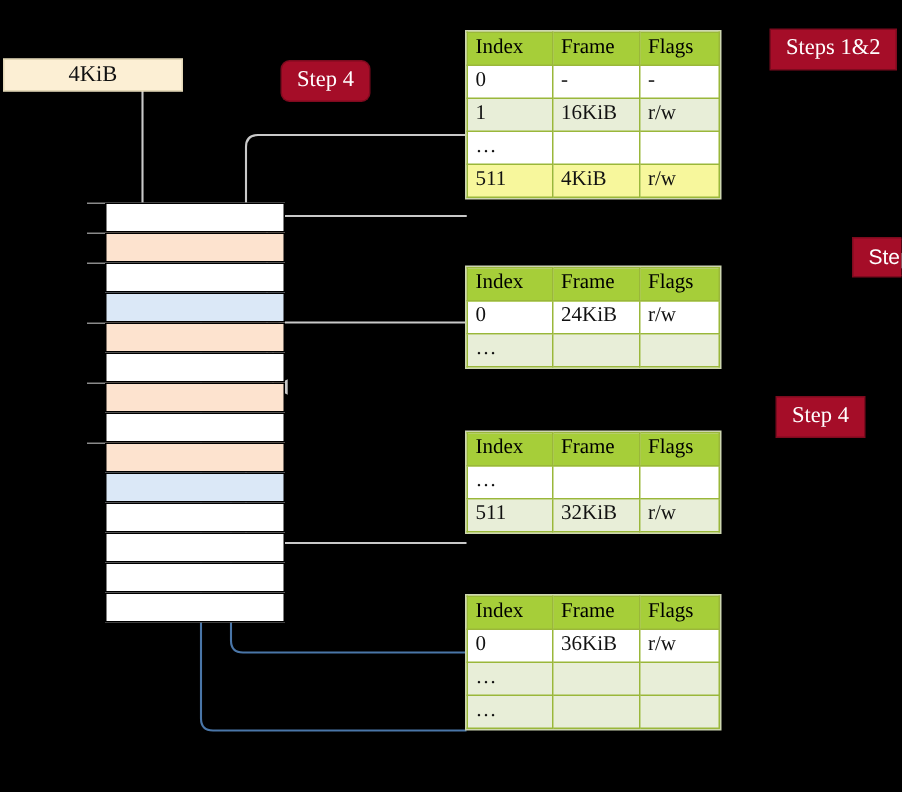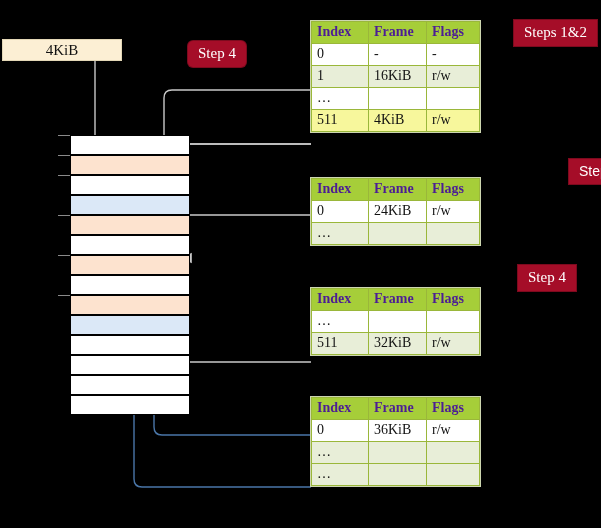--- a/index.html
+++ b/index.html
@@ -63,22 +63,22 @@
     border:1px solid #9ab73a;
     padding:2px 5px 3px 5px;
     text-align:left;
     height:19px;
     box-sizing:border-box;
     white-space:nowrap;
     font-weight:normal;
   }
   .ptable th{
     background:#a6ce39;
-    color:#4c1d95;
-    font-weight:bold;
+    color:#000000;
+    font-weight:normal;
     font-size:14px;
   }
   .ptable tr.alt td{background:#e8eed8;}
   .ptable tr.hl td{background:#f7f79c;}
   .c-index{width:57px;}
   .c-frame{width:58px;}
   .c-flags{width:53px;margin-top:24px;}
 
   .dot{position:absolute;width:3px;height:3px;background:#000;}
 

